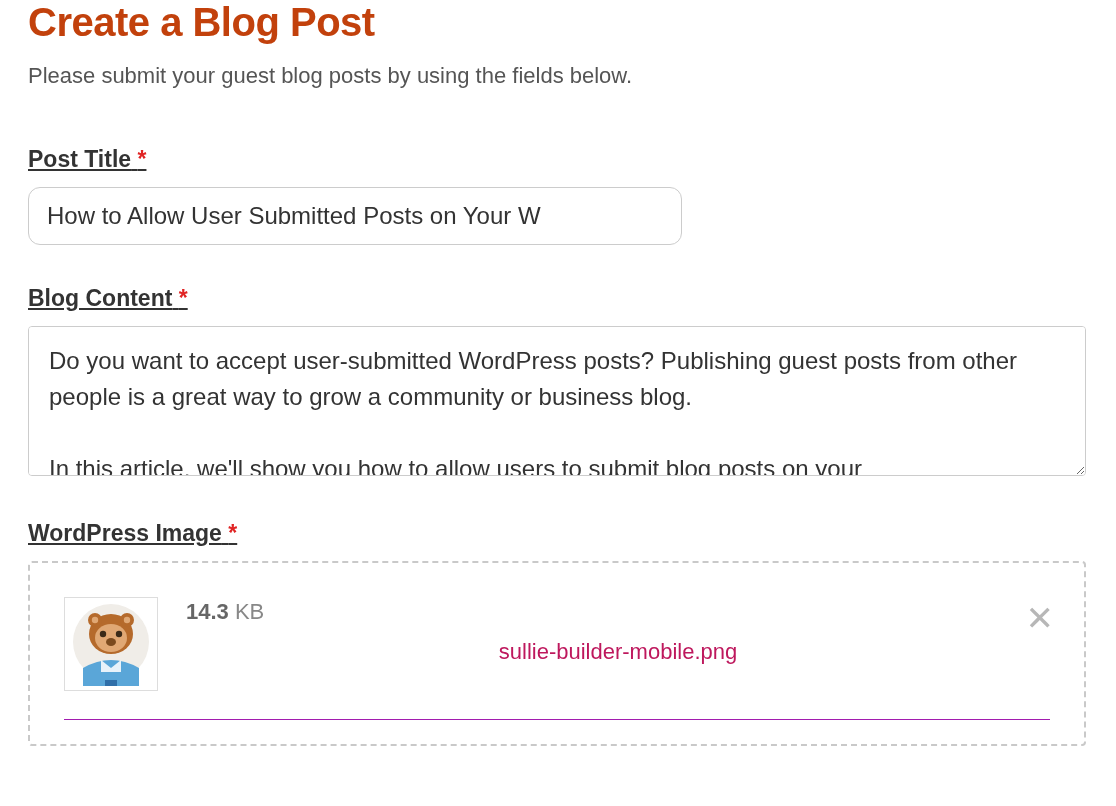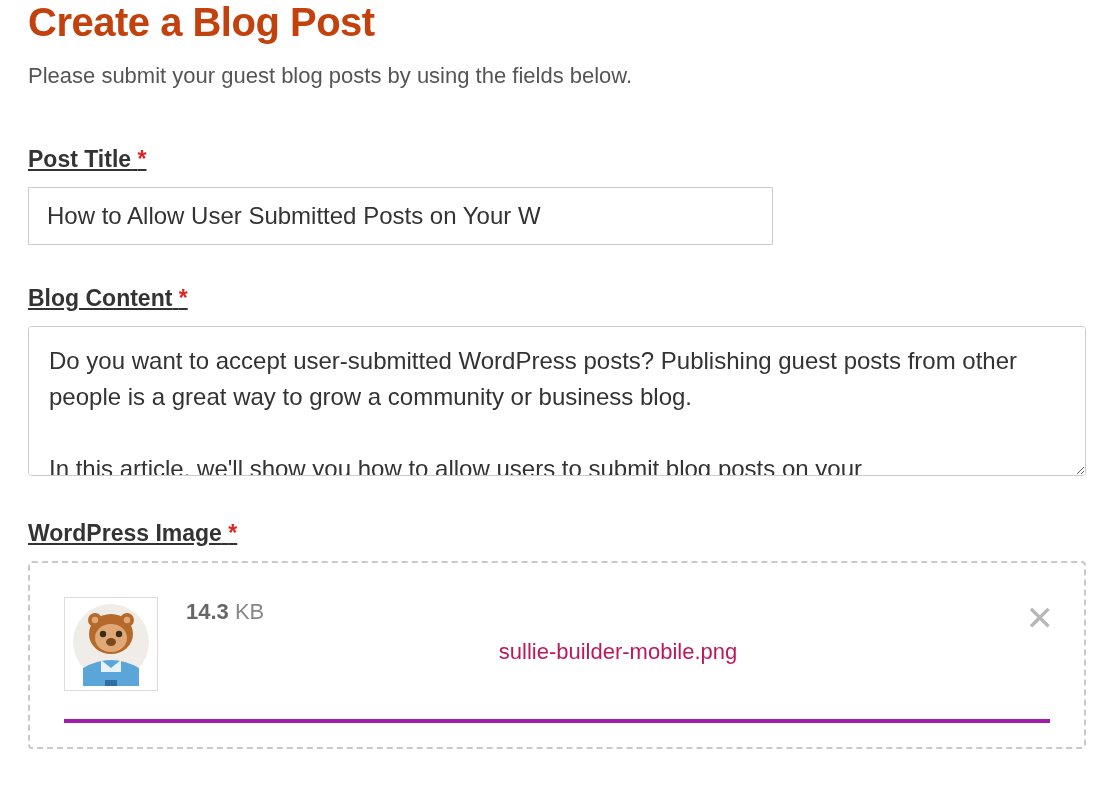--- a/index.html
+++ b/index.html
@@ -26,26 +26,26 @@
   .field { margin-bottom: 40px; }
   .field-label {
     font-size: 23px;
     font-weight: 700;
     color: #333;
     margin-bottom: 14px;
     text-decoration: underline;
   }
   .req { color: #e02424; }
   .text-input {
-    width: 745px;
+    width: 654px;
     font-size: 24px;
     color: #333;
     padding: 14px 18px;
     border: 1px solid #ccc;
-    border-radius: 0;
+    border-radius: 12px;
     outline: none;
     font-family: inherit;
   }
   .textarea {
     width: 1058px;
     height: 150px;
     font-size: 24px;
     color: #333;
     padding: 16px 20px;
     border: 1px solid #ccc;
@@ -61,21 +61,21 @@
     border: 2px dashed #c9c9c9;
     border-radius: 4px;
     padding: 34px 34px 24px 34px;
   }
   .file-row {
     display: flex;
     align-items: flex-start;
     gap: 28px;
     position: relative;
     padding-bottom: 28px;
-    border-bottom: 4px solid #a21caf;
+    border-bottom: 1px solid #a21caf;
   }
   .thumb {
     width: 94px;
     height: 94px;
     border: 1px solid #ddd;
     background: #fff;
     padding: 4px;
     flex: 0 0 auto;
     display: flex;
     align-items: center;

